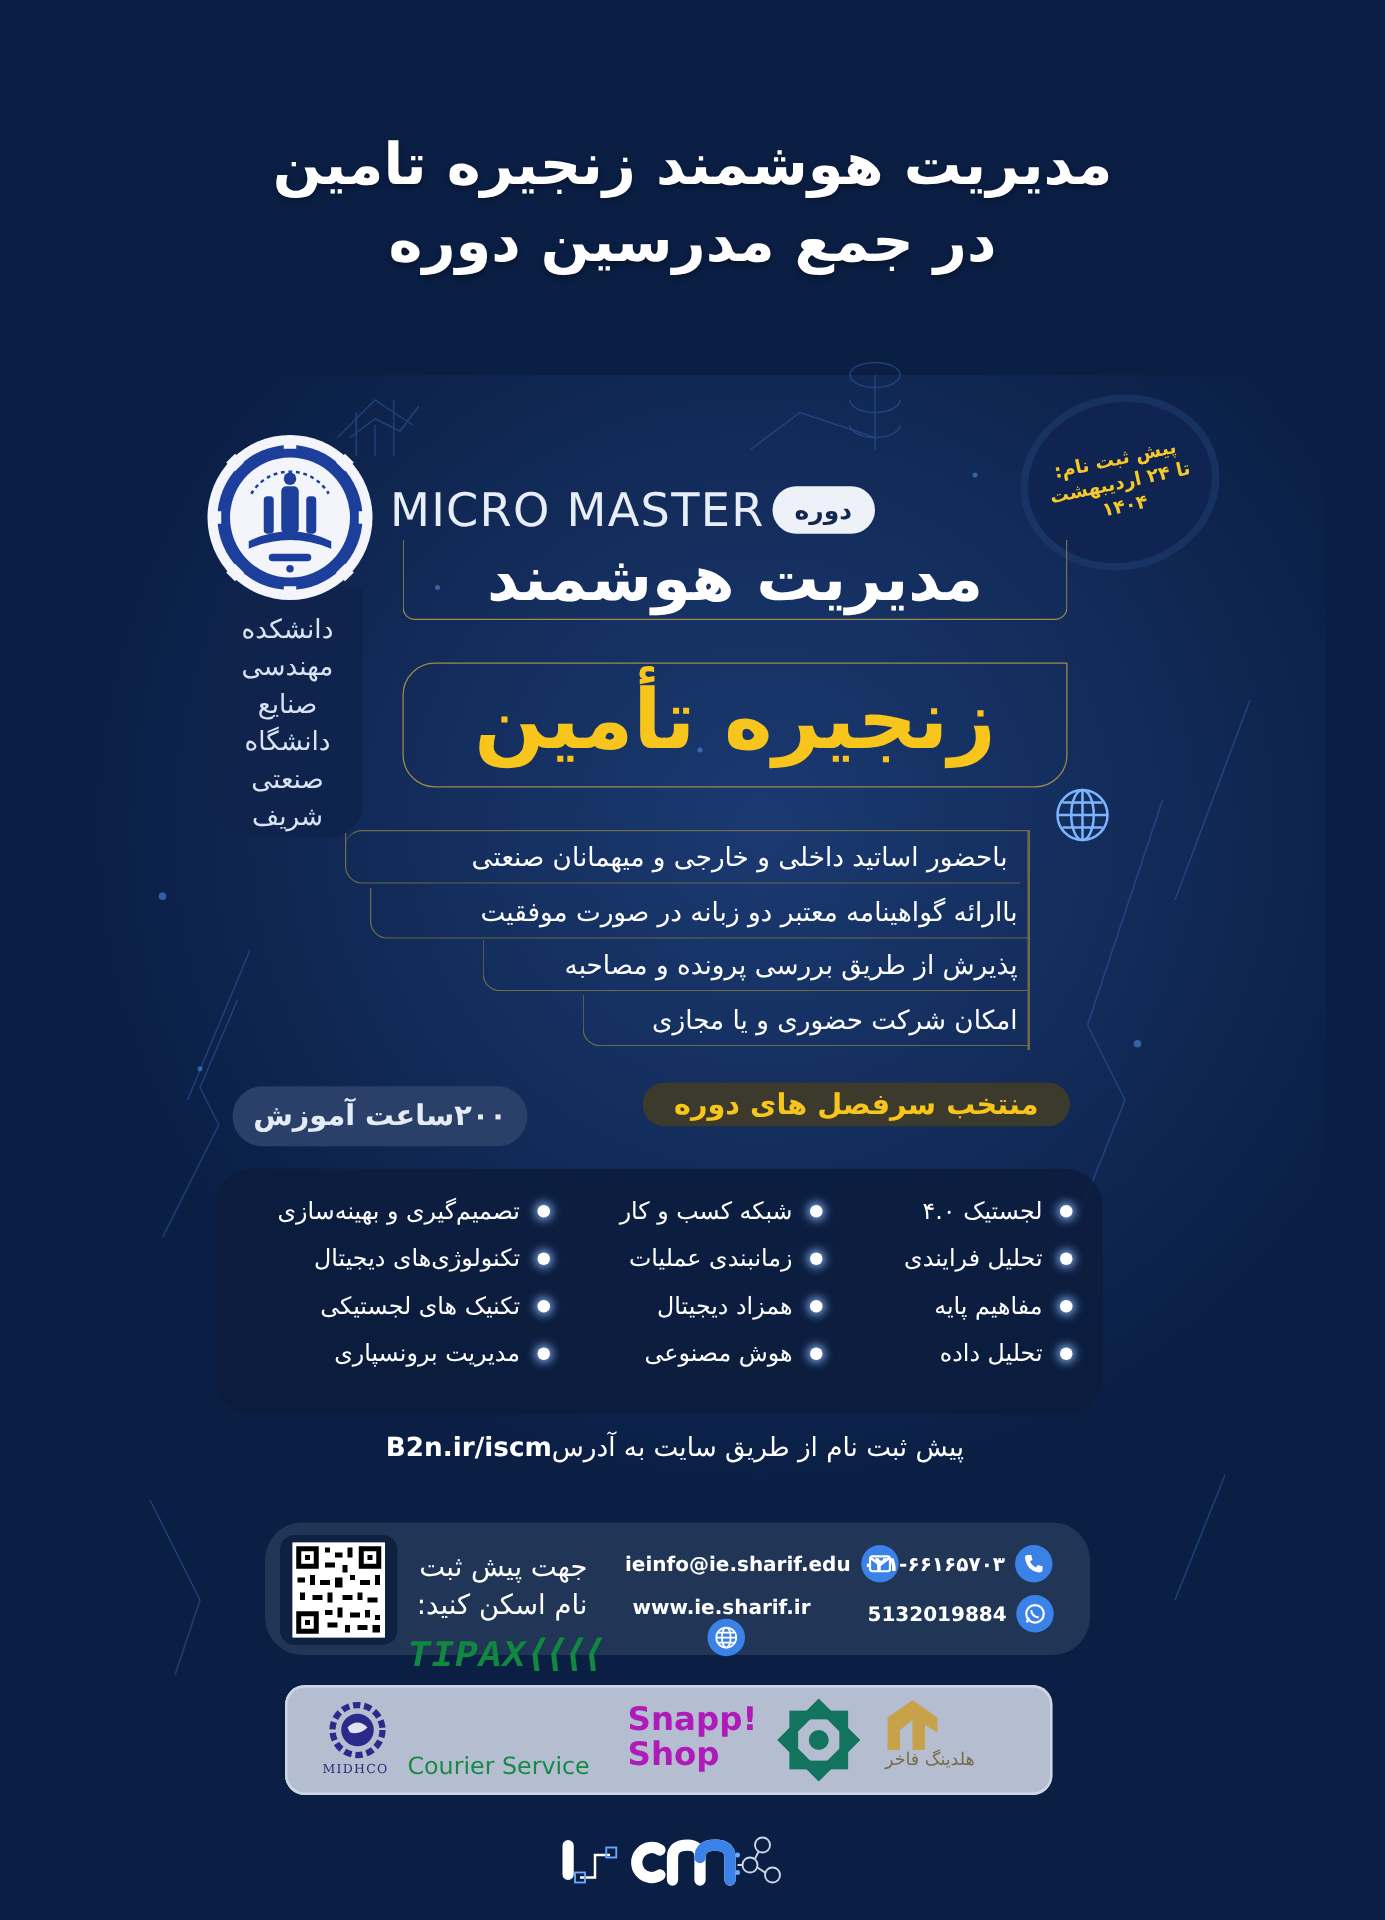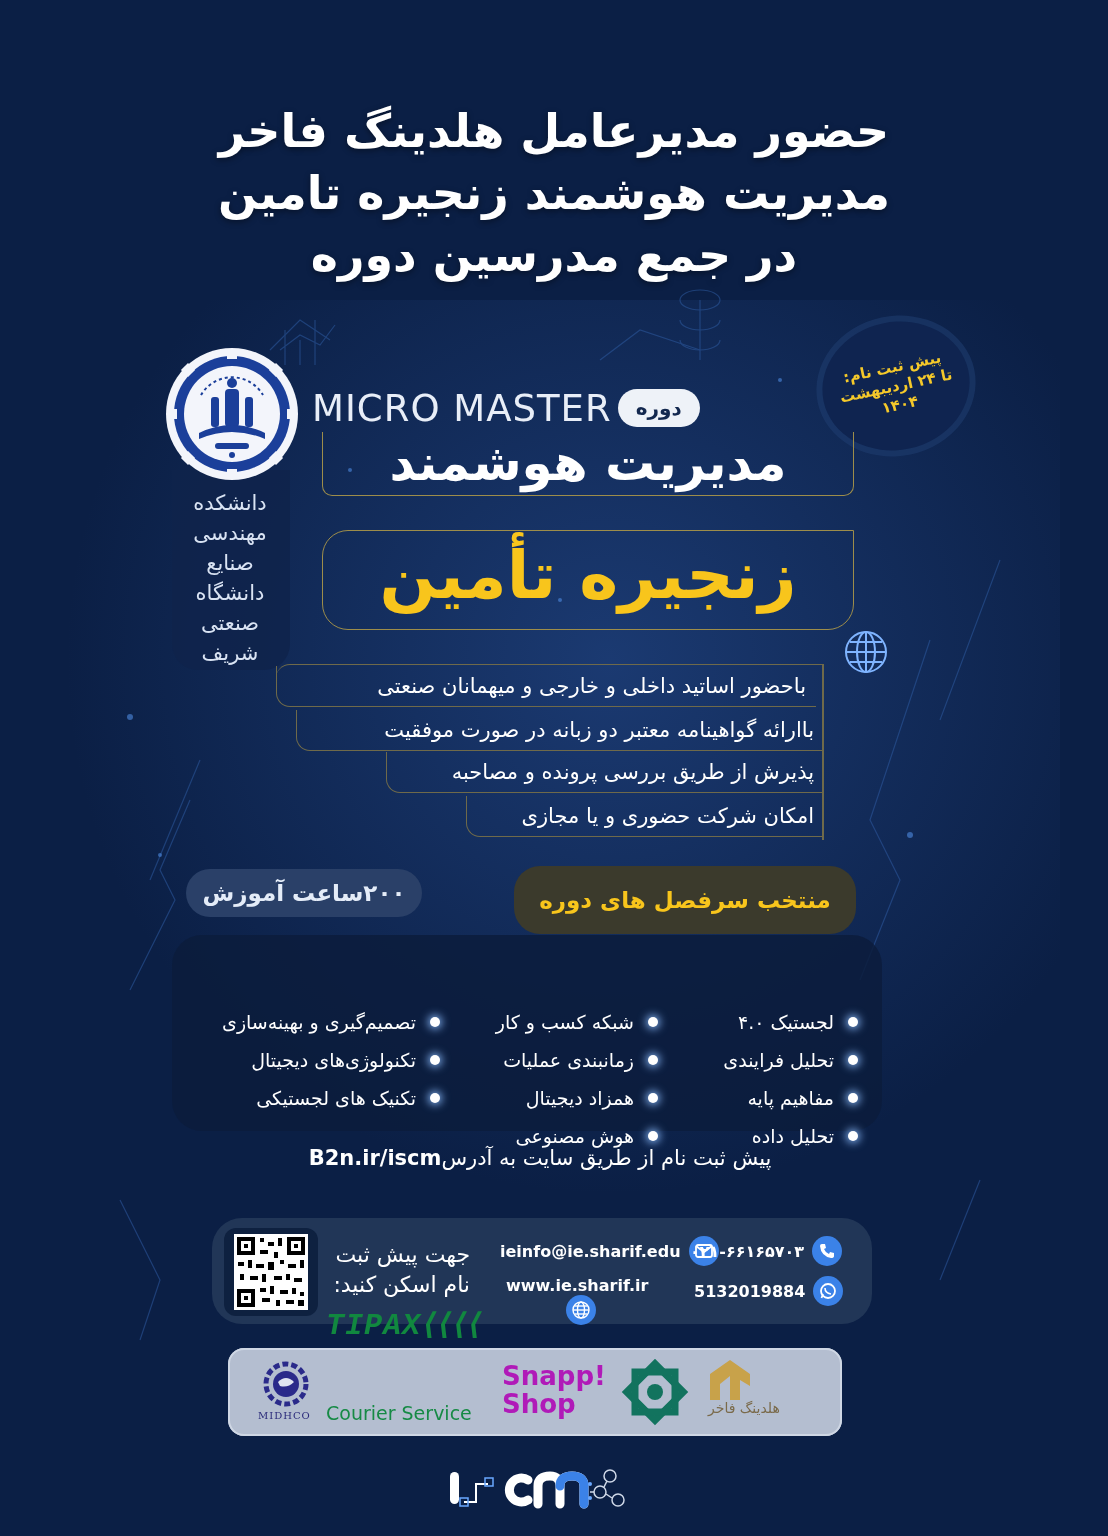--- a/index.html
+++ b/index.html
@@ -86,37 +86,37 @@
     padding: 0 10px 0 10px;
     border: 1.5px solid #6f6a4a; border-left: 1.5px solid #6f6a4a; border-top: none; border-right: none;
     border-radius: 0 0 0 14px;
   }
   .feature-wrap {
     position: absolute; border-right: 2px solid #6f6a4a; border-top: 1.5px solid #6f6a4a;
     border-radius: 14px 0 0 0;
   }
 
   .pill-yellow {
-    position: absolute; left: 514px; top: 866px; width: 342px; height: 68px;
+    position: absolute; left: 514px; top: 866px; width: 342px; height: 35px;
     border-radius: 26px; background: #3b3a2c; direction: rtl;
     color: #f8c51c; font-weight: bold; font-size: 23px;
     display: flex; align-items: center; justify-content: center;
   }
   .pill-hours {
     position: absolute; left: 186px; top: 869px; width: 236px; height: 48px;
     border-radius: 24px; background: #2a4068; direction: rtl;
     color: #e4ecf8; font-weight: bold; font-size: 23px;
     display: flex; align-items: center; justify-content: center;
   }
 
   .syllabus-panel {
     position: absolute; left: 172px; top: 935px; width: 710px; height: 196px;
     border-radius: 30px; background: rgba(12,28,60,0.85);
   }
-  .syl-col { position: absolute; top: 1003px; direction: rtl; }
+  .syl-col { position: absolute; top: 950px; direction: rtl; }
   .syl-item {
     display: flex; align-items: center; height: 38px; font-size: 19px; color: #ffffff;
     white-space: nowrap;
   }
   .bullet {
     width: 10px; height: 10px; border-radius: 50%; background: #ffffff;
     box-shadow: 0 0 8px 2px rgba(140,190,255,0.9); margin-left: 14px; flex-shrink: 0;
   }
 
   .site-line {
@@ -182,21 +182,20 @@
     <circle cx="130" cy="717" r="3"></circle>
       <circle cx="160" cy="855" r="2"></circle>
     <circle cx="910" cy="835" r="3"></circle>
       <circle cx="350" cy="470" r="2"></circle>
     <circle cx="780" cy="380" r="2"></circle>
       <circle cx="560" cy="600" r="2"></circle>
   </g>
 </svg>
 
 <div class="headline">
-  <div>حضور مدیرعامل هلدینگ فاخر</div>
   <div>مدیریت هوشمند زنجیره تامین</div>
   <div>در جمع مدرسین دوره</div>
 </div>
 
 <div class="side-column"></div>
 <div class="faculty-text">
   <div>دانشکده</div>
   <div>مهندسی</div>
   <div>صنایع</div>
   <div>دانشگاه</div>
@@ -314,20 +313,24 @@
       <span class="bullet"></span>
       <span>تصمیم‌گیری و بهینه‌سازی</span>
     </div>
   <div class="syl-item">
       <span class="bullet"></span>
       <span>تکنولوژی‌های دیجیتال</span>
     </div>
   <div class="syl-item">
       <span class="bullet"></span>
       <span>تکنیک های لجستیکی</span>
+    </div>
+  <div class="syl-item">
+      <span class="bullet"></span>
+      <span>مدیریت برونسپاری</span>
     </div>
 </div>
 
 <div class="site-line">
   <span>پیش ثبت نام از طریق سایت به آدرس</span><span class="url">B2n.ir/iscm</span>
 </div>
 
 <div class="contact-panel"></div>
 <div class="qr-box">
   <svg class="qr-inner" viewBox="0 0 74 76">

